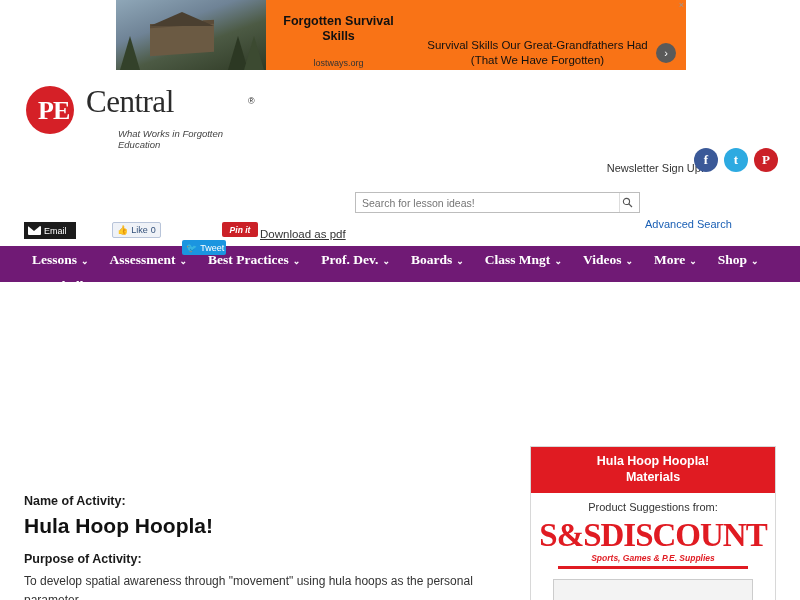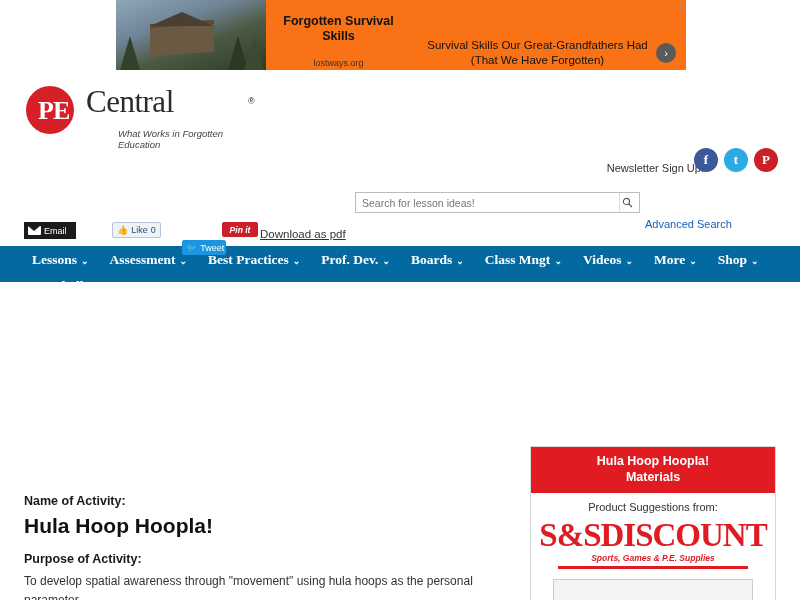--- a/index.html
+++ b/index.html
@@ -124,21 +124,21 @@
     color:#666; font-size:11px;
   }
   .adv-search {
     position:absolute; left:645px; top:146px;
     font-size:11px; color:#1a5fb4;
   }
 
   
   .nav {
     position:absolute; left:0; top:174px; width:800px; height:36px;
-    background:#0369a1;
+    background:#701a75;
   }
   .nav-row {
     display:flex; align-items:center; flex-wrap:wrap;
     padding-left:32px; padding-top:4px; column-gap:0px;
   }
   .nav-item {
     color:#fff; font-family:"Liberation Serif", serif;
     font-weight:bold; font-size:13.5px;
     padding:2px 11px 2px 0; margin-right:10px;
     white-space:nowrap;

